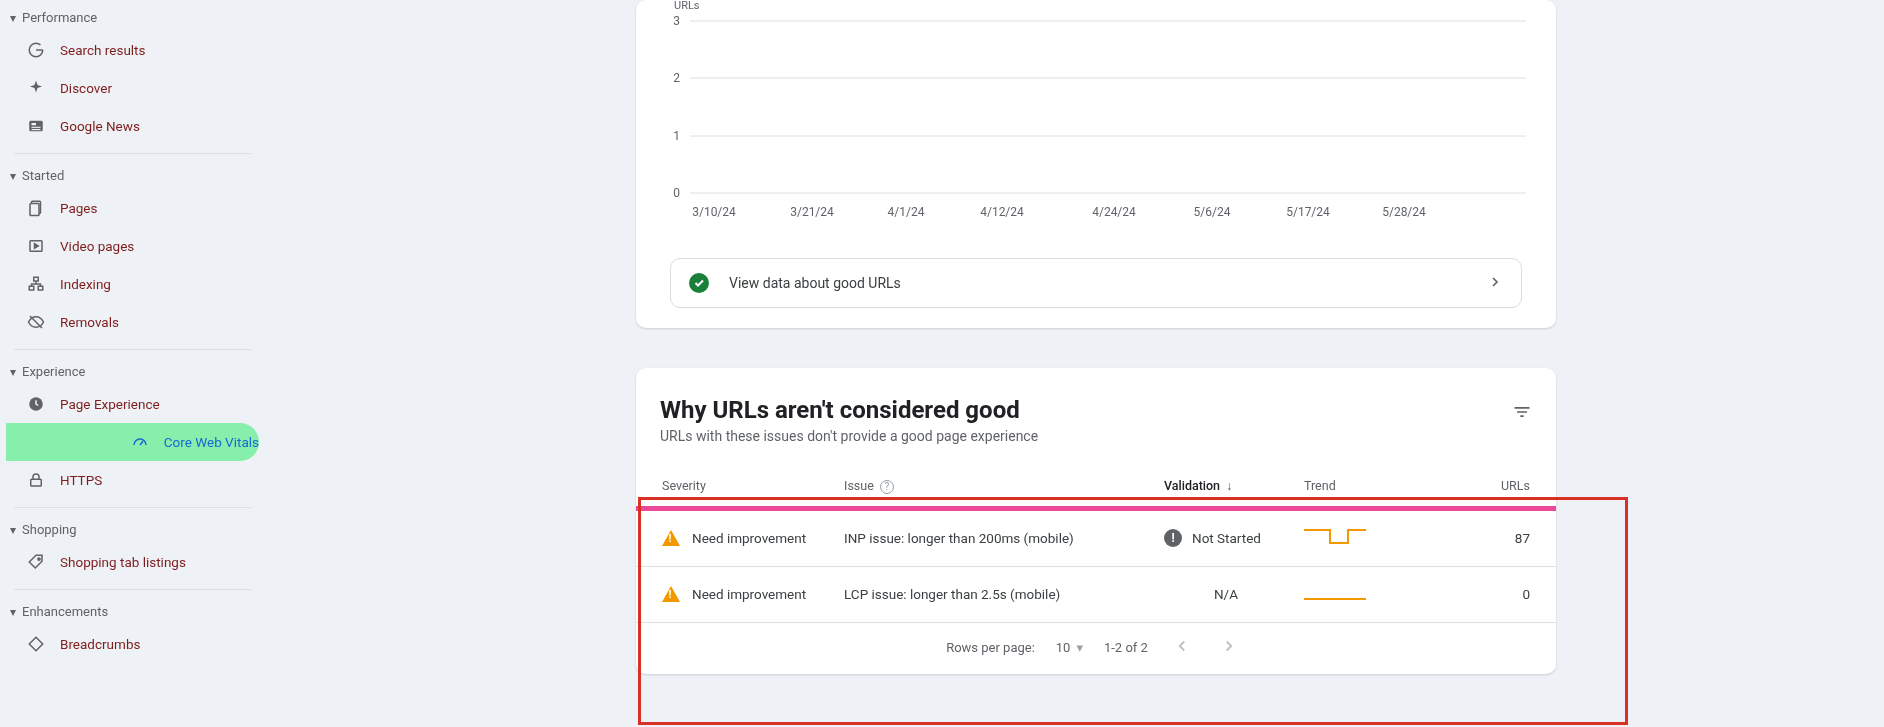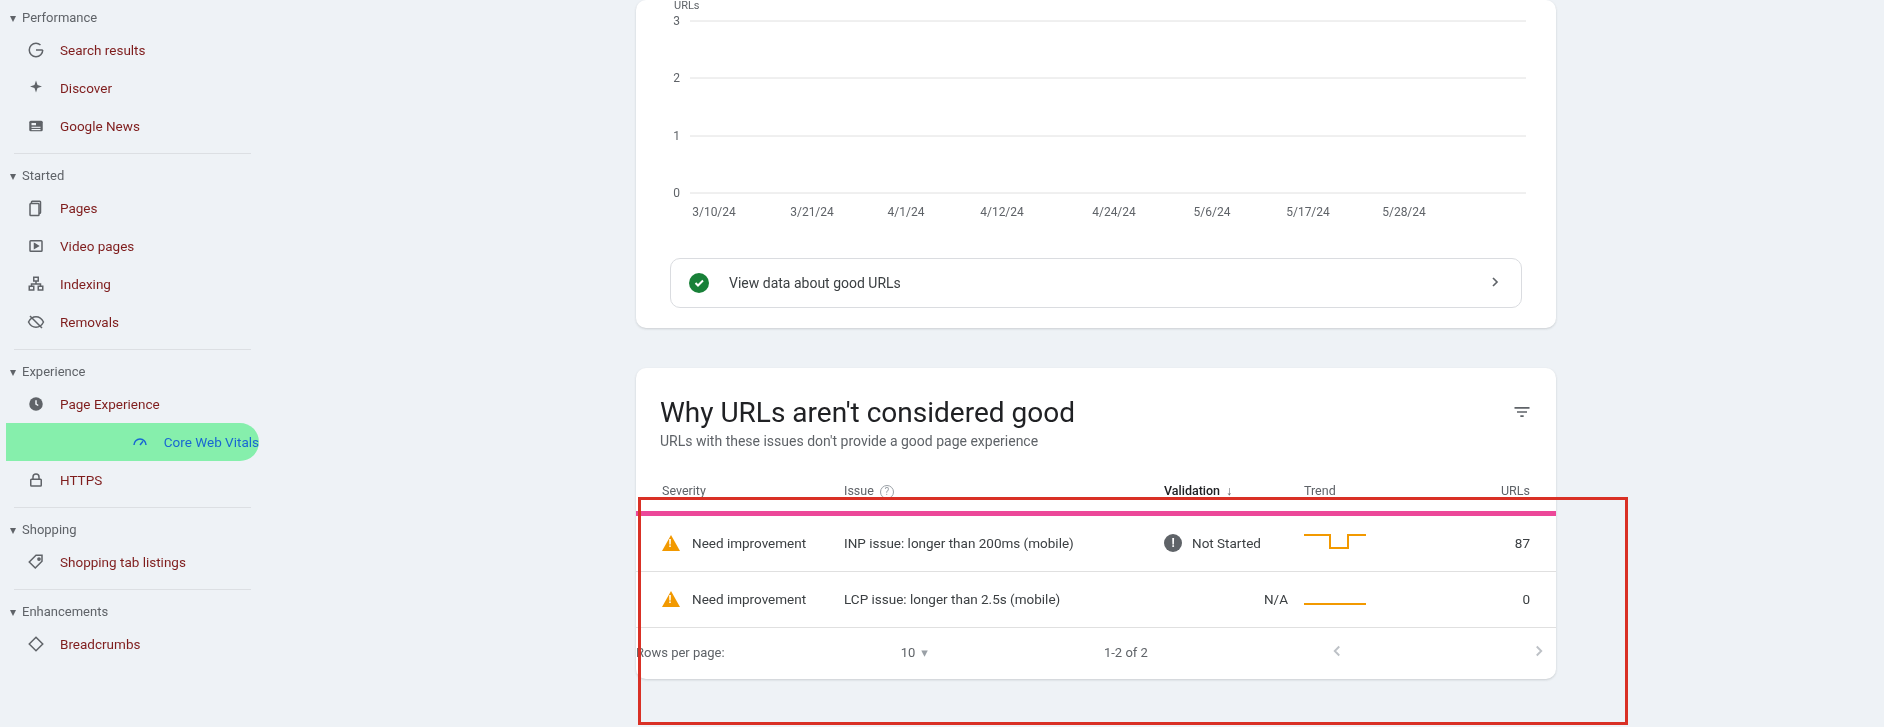--- a/index.html
+++ b/index.html
@@ -118,22 +118,22 @@
   }
   
   .issues-card {
     margin-top: 40px;
     width: 920px;
     padding: 28px 0 8px 0;
     position: relative;
   }
   .issues-card h2 {
     font-family: "Google Sans", Roboto, Arial, sans-serif;
-    font-weight: 400;
-    font-size: 28px;
+    font-weight: 700;
+    font-size: 24px;
     color: #202124;
     padding: 0 24px;
   }
   .issues-card .sub {
     padding: 4px 24px 0 24px;
     color: #5f6368;
     font-size: 14px;
   }
   .filter-icon {
     position: absolute;
@@ -194,22 +194,22 @@
   .val-icon {
     width: 18px; height: 18px; border-radius: 50%;
     background: #5f6368; color: #fff;
     display: flex; align-items: center; justify-content: center;
     font-size: 12px; font-weight: bold;
   }
   .trend-svg { width: 64px; height: 24px; }
   .pager {
     display: flex;
     align-items: center;
-    justify-content: space-between;
-    gap: 14px;
+    justify-content: center;
+    gap: 21px;
     padding: 10px 4px 4px 0;
     color: #5f6368;
     font-size: 13px;
   }
   .pager .rpp-select { display: flex; align-items: center; gap: 6px; cursor: pointer; }
   .pager .nav-btn { color: #bdc1c6; cursor: pointer; padding: 4px; }
   .help-circle {
     display: inline-flex;
     width: 14px; height: 14px;
     border: 1px solid #9aa0a6;
@@ -450,21 +450,21 @@
           <td>87</td>
         </tr>
         <tr>
           <td>
               <div class="sev-cell">
                 <span class="warn-triangle"></span>
                 <span>Need improvement</span>
               </div>
             </td>
           <td>LCP issue: longer than 2.5s (mobile)</td>
-          <td style="text-align:right">N/A</td>
+          <td style="text-align:center">N/A</td>
           <td><svg class="trend-svg" viewBox="0 0 64 24">
                 <path stroke="#f29900" stroke-width="2" fill="none" d="M0 18 L62 18"></path>
               </svg></td>
           <td>0</td>
         </tr>
       </tbody>
     </table>
 
     <div class="pager">
       <span>Rows per page:</span>

